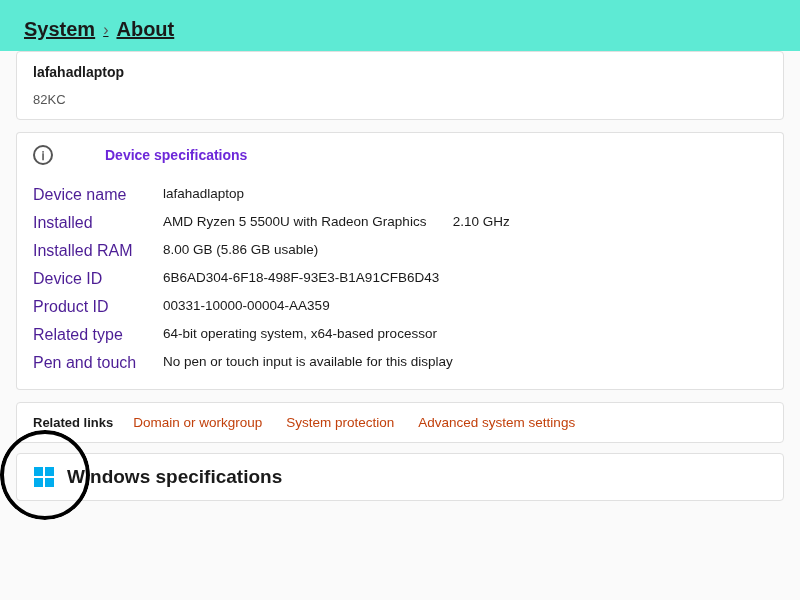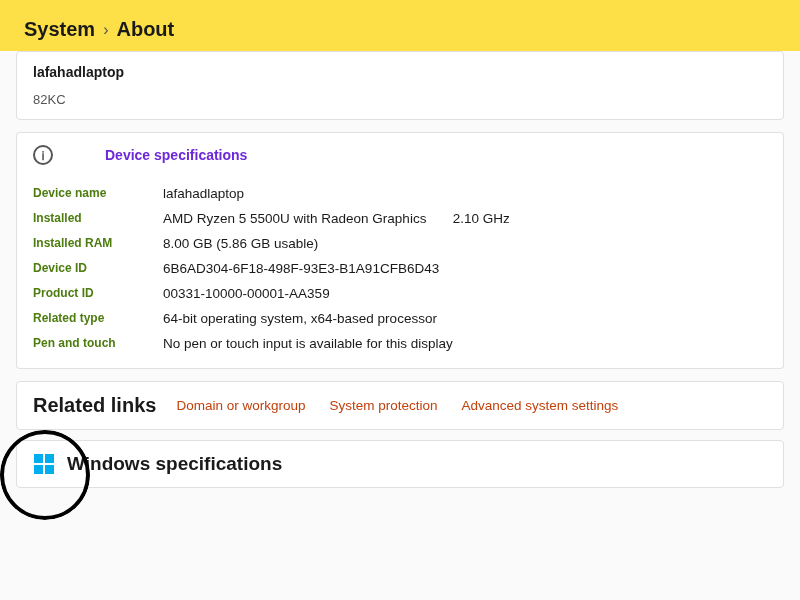--- a/index.html
+++ b/index.html
@@ -24,21 +24,22 @@
       background-color: #fafafa;
       display: flex;
       flex-direction: column;
     }
 
     .breadcrumb-bar {
       padding: 18px 24px 10px 24px;
       display: flex;
       align-items: center;
       gap: 8px;
-      background: #fde047;
+      background: #5eead4;
+      text-decoration: underline;
     }
 
     .breadcrumb-system {
       font-size: 20px;
       font-weight: 600;
       color: #1a1a1a;
     }
 
     .breadcrumb-chevron {
       font-size: 16px;
@@ -116,23 +117,23 @@
     .spec-row {
       display: flex;
       align-items: flex-start;
       padding: 5px 0;
       gap: 0;
     }
 
     .spec-label {
       width: 130px;
       min-width: 130px;
-      color: #4d7c0f;
-      font-size: 12px;
-      font-weight: 700;
+      color: #4c1d95;
+      font-size: 16px;
+      font-weight: 400;
     }
 
     .spec-value {
       color: #1a1a1a;
       font-size: 13.5px;
       flex: 1;
     }
 
     .related-links-section {
       margin: 12px 16px 0 16px;
@@ -140,21 +141,21 @@
       background: #fff;
       border: 1px solid #e0e0e0;
       border-radius: 4px;
       display: flex;
       align-items: center;
       gap: 0;
       flex-wrap: wrap;
     }
 
     .related-links-label {
-      font-size: 20px;
+      font-size: 13px;
       font-weight: 600;
       color: #1a1a1a;
       margin-right: 20px;
     }
 
     .related-link {
       font-size: 13.5px;
       color: #c2410c;
       cursor: pointer;
       margin-right: 24px;
@@ -248,21 +249,21 @@
         <span class="spec-value">8.00 GB (5.86 GB usable)</span>
       </div>
 
       <div class="spec-row">
         <span class="spec-label">Device ID</span>
         <span class="spec-value">6B6AD304-6F18-498F-93E3-B1A91CFB6D43</span>
       </div>
 
       <div class="spec-row">
         <span class="spec-label">Product ID</span>
-        <span class="spec-value">00331-10000-00001-AA359</span>
+        <span class="spec-value">00331-10000-00004-AA359</span>
       </div>
 
       <div class="spec-row">
         <span class="spec-label">Related type</span>
         <span class="spec-value">64-bit operating system, x64-based processor</span>
       </div>
 
       <div class="spec-row">
         <span class="spec-label">Pen and touch</span>
         <span class="spec-value">No pen or touch input is available for this display</span>

